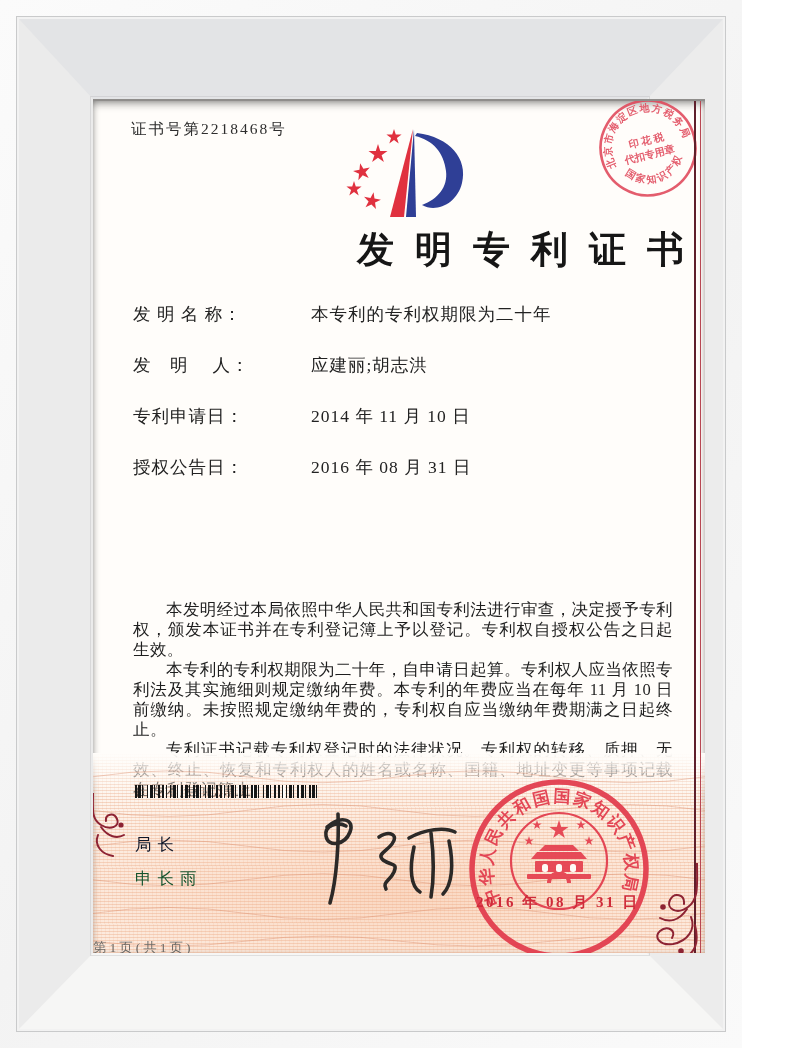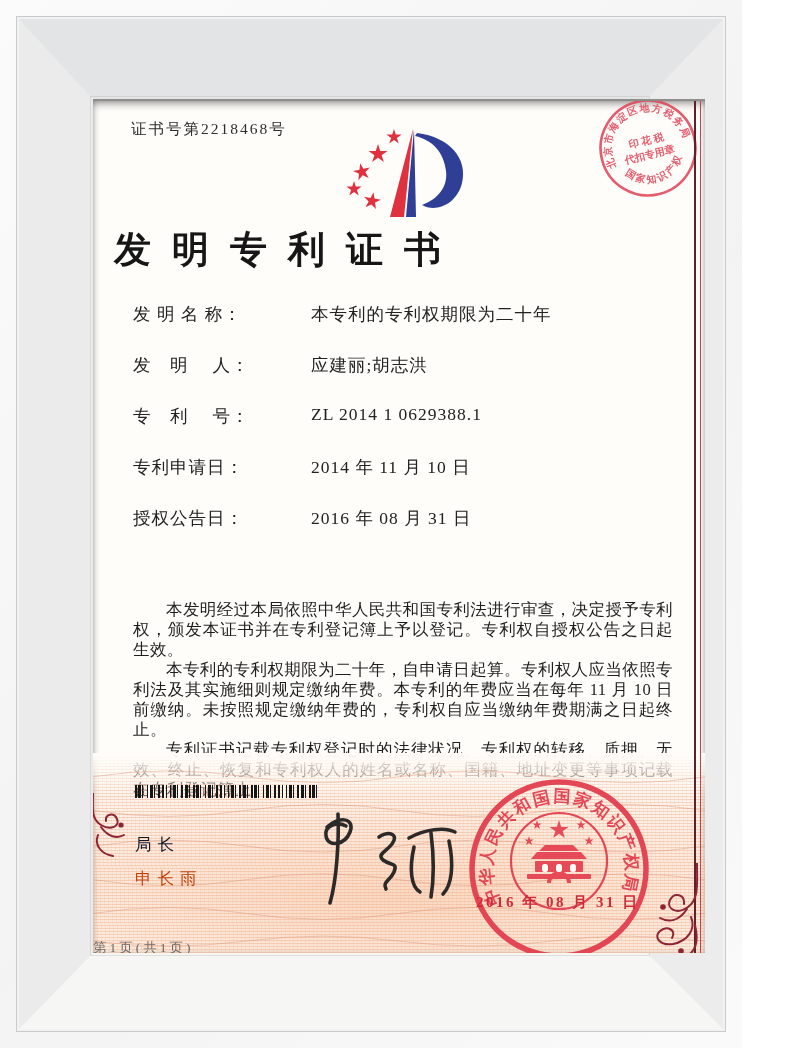--- a/index.html
+++ b/index.html
@@ -25,21 +25,21 @@
                inset -5px 0 7px -5px rgba(0,0,0,.25),
                inset 0 -4px 6px -4px rgba(0,0,0,.18); }
 
   .cert-no { position:absolute; left:38px; top:18px; font-size:15.5px; letter-spacing:2px; color:#2e2e2e; }
 
   .logo { position:absolute; left:245px; top:24px; width:138px; height:94px; }
 
   .tax-stamp { position:absolute; left:504px; top:-4px; width:102px; height:102px;
     transform:rotate(-14deg); opacity:.88; }
 
-  .title { position:absolute; left:0; right:0; top:124px; text-align:left;
+  .title { position:absolute; left:0; right:0; top:124px; text-align:right;
     font-size:37px; font-weight:700; color:#161616; letter-spacing:21px; text-indent:21px; }
 
   .fields { position:absolute; left:40px; top:201px; width:540px; }
   .field-row { display:flex; height:22px; margin-bottom:29px; font-size:17.5px; color:#222; }
   .field-label { width:178px; flex:0 0 178px; letter-spacing:1px; }
   .field-value { letter-spacing:1px; }
 
   .body-text { position:absolute; left:40px; top:499px; width:540px;
     font-size:16.5px; line-height:20px; color:#1e1e1e; text-align:justify; letter-spacing:.4px; }
   .body-text p { text-indent:2em; }
@@ -53,21 +53,21 @@
   .guilloche::before { content:""; position:absolute; left:0; right:0; top:0; height:44px;
     background:linear-gradient(180deg,#fffdfa 0%, rgba(255,253,250,0) 100%); }
   .guilloche svg { position:absolute; inset:0; width:100%; height:100%; }
 
   .barcode { position:absolute; left:42px; top:684px; width:186px; height:13px;
     background-image:
       repeating-linear-gradient(90deg,#161616 0 1.6px, transparent 1.6px 3.4px, #161616 3.4px 6.2px, transparent 6.2px 7.4px, #161616 7.4px 8.4px, transparent 8.4px 11.6px),
       repeating-linear-gradient(90deg, transparent 0 13px, #fffdfa 13px 15px); }
 
   .director-title { position:absolute; left:42px; top:733px; font-size:16.5px; letter-spacing:6px; color:#0f172a; }
-  .director-name  { position:absolute; left:42px; top:767px; font-size:16.5px; letter-spacing:6px; color:#c2410c; }
+  .director-name  { position:absolute; left:42px; top:767px; font-size:16.5px; letter-spacing:6px; color:#14532d; }
   .signature { position:absolute; left:200px; top:706px; width:170px; height:102px; }
 
   .official-seal { position:absolute; left:370px; top:672px; width:192px; height:192px; opacity:.93; }
   .seal-date { position:absolute; left:383px; top:792px; font-size:15px; font-weight:700;
     color:#cf2b3a; letter-spacing:2.5px; white-space:nowrap; }
 
   .page-footer { position:absolute; left:0; right:0; top:838px; text-align:left;
     font-size:13.5px; letter-spacing:3px; color:#6d6a66; }
 
   
@@ -122,24 +122,20 @@
     <div class="title">发明专利证书</div>
 
     <div class="fields">
       <div class="field-row">
         <span class="field-label">发 明 名 称：</span>
         <span class="field-value">本专利的专利权期限为二十年</span>
       </div>
       <div class="field-row">
         <span class="field-label">发　明　 人：</span>
         <span class="field-value">应建丽;胡志洪</span>
-      </div>
-      <div class="field-row">
-        <span class="field-label">专　利　 号：</span>
-        <span class="field-value">ZL 2014 1 0629388.1</span>
       </div>
       <div class="field-row">
         <span class="field-label">专利申请日：</span>
         <span class="field-value">2014 年 11 月 10 日</span>
       </div>
       <div class="field-row">
         <span class="field-label">授权公告日：</span>
         <span class="field-value">2016 年 08 月 31 日</span>
       </div>
     </div>

